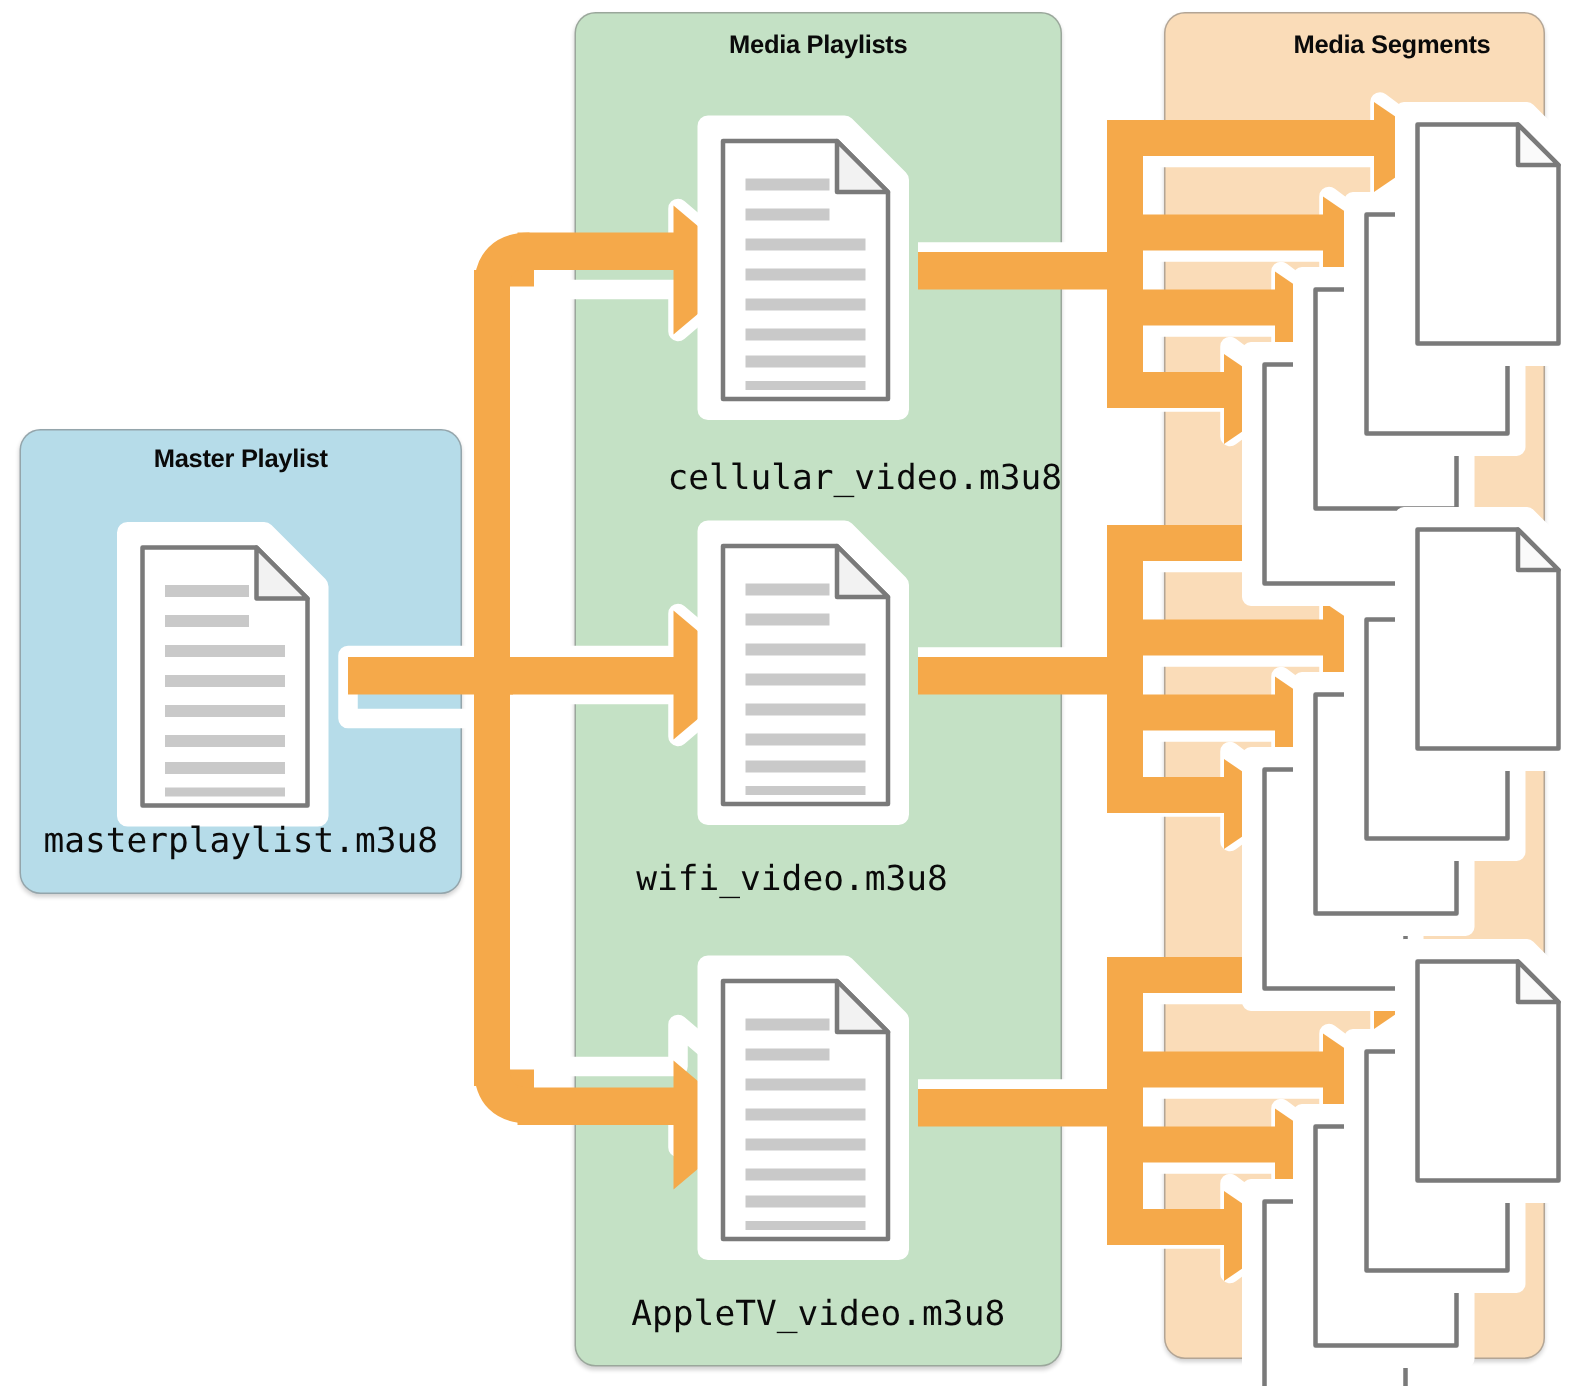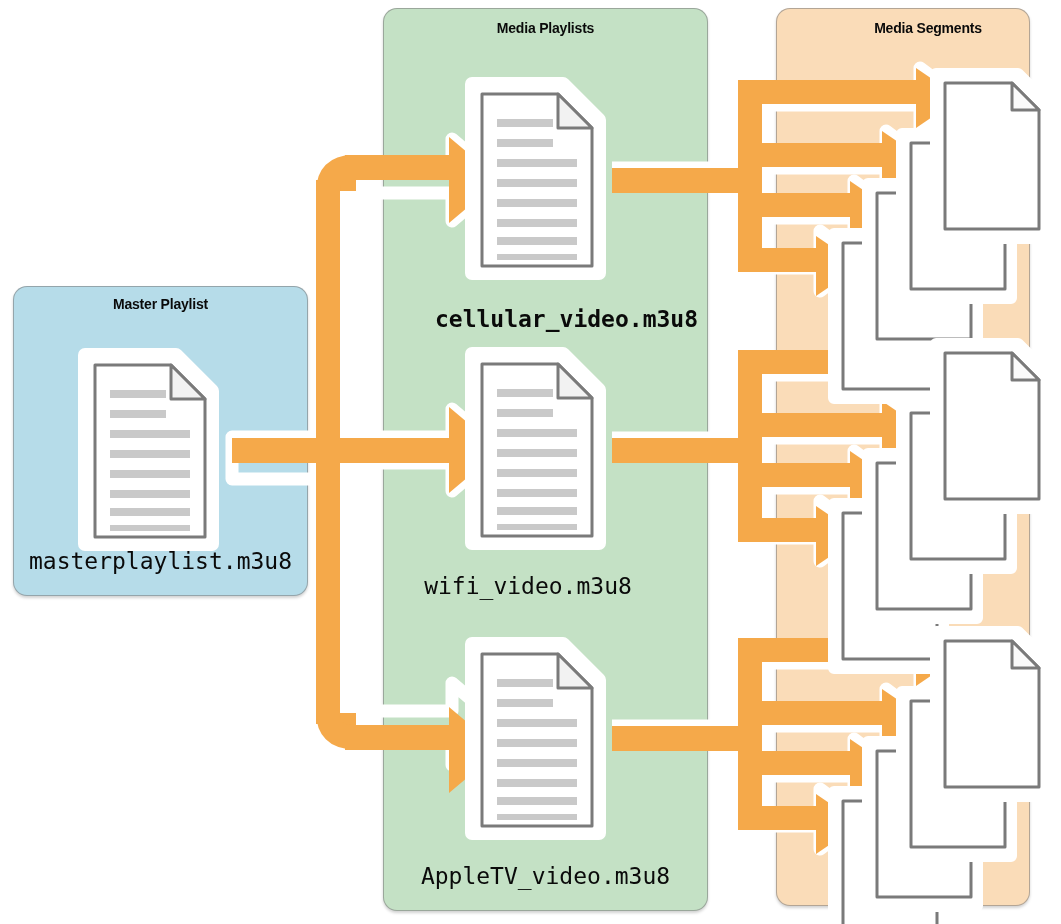--- a/index.html
+++ b/index.html
@@ -43,39 +43,39 @@
     top: 8px;
     width: 254px;
     height: 898px;
     background: #fadcb8;
   }
   .panel-title {
     position: absolute;
     left: 0;
     right: 0;
     text-align: center;
-    font-size: 14px;
+    font-size: 17px;
     font-weight: bold;
     color: #0a0a0a;
     letter-spacing: -0.2px;
   }
   #title-master { top: 296px; left: 13px; width: 295px; text-align: center; }
   #title-playlists { top: 20px; left: 383px; width: 325px; }
   #title-segments { top: 20px; left: 776px; width: 304px; }
 
   .file-label {
     position: absolute;
     text-align: center;
     font-family: "DejaVu Sans Mono", "Liberation Mono", monospace;
     font-size: 23px;
     color: #0a0a0a;
     white-space: nowrap;
   }
   #label-master { left: 13px; width: 295px; top: 548px; }
-  #label-cellular { left: 383px; width: 367px; top: 306px; font-weight: bold; }
+  #label-cellular { left: 393px; width: 367px; top: 306px; }
   #label-wifi { left: 383px; width: 290px; top: 573px; }
   #label-appletv { left: 383px; width: 325px; top: 863px; }
 
   .svg-layer {
     position: absolute;
     left: 0;
     top: 0;
     width: 1061px;
     height: 924px;
     pointer-events: none;

